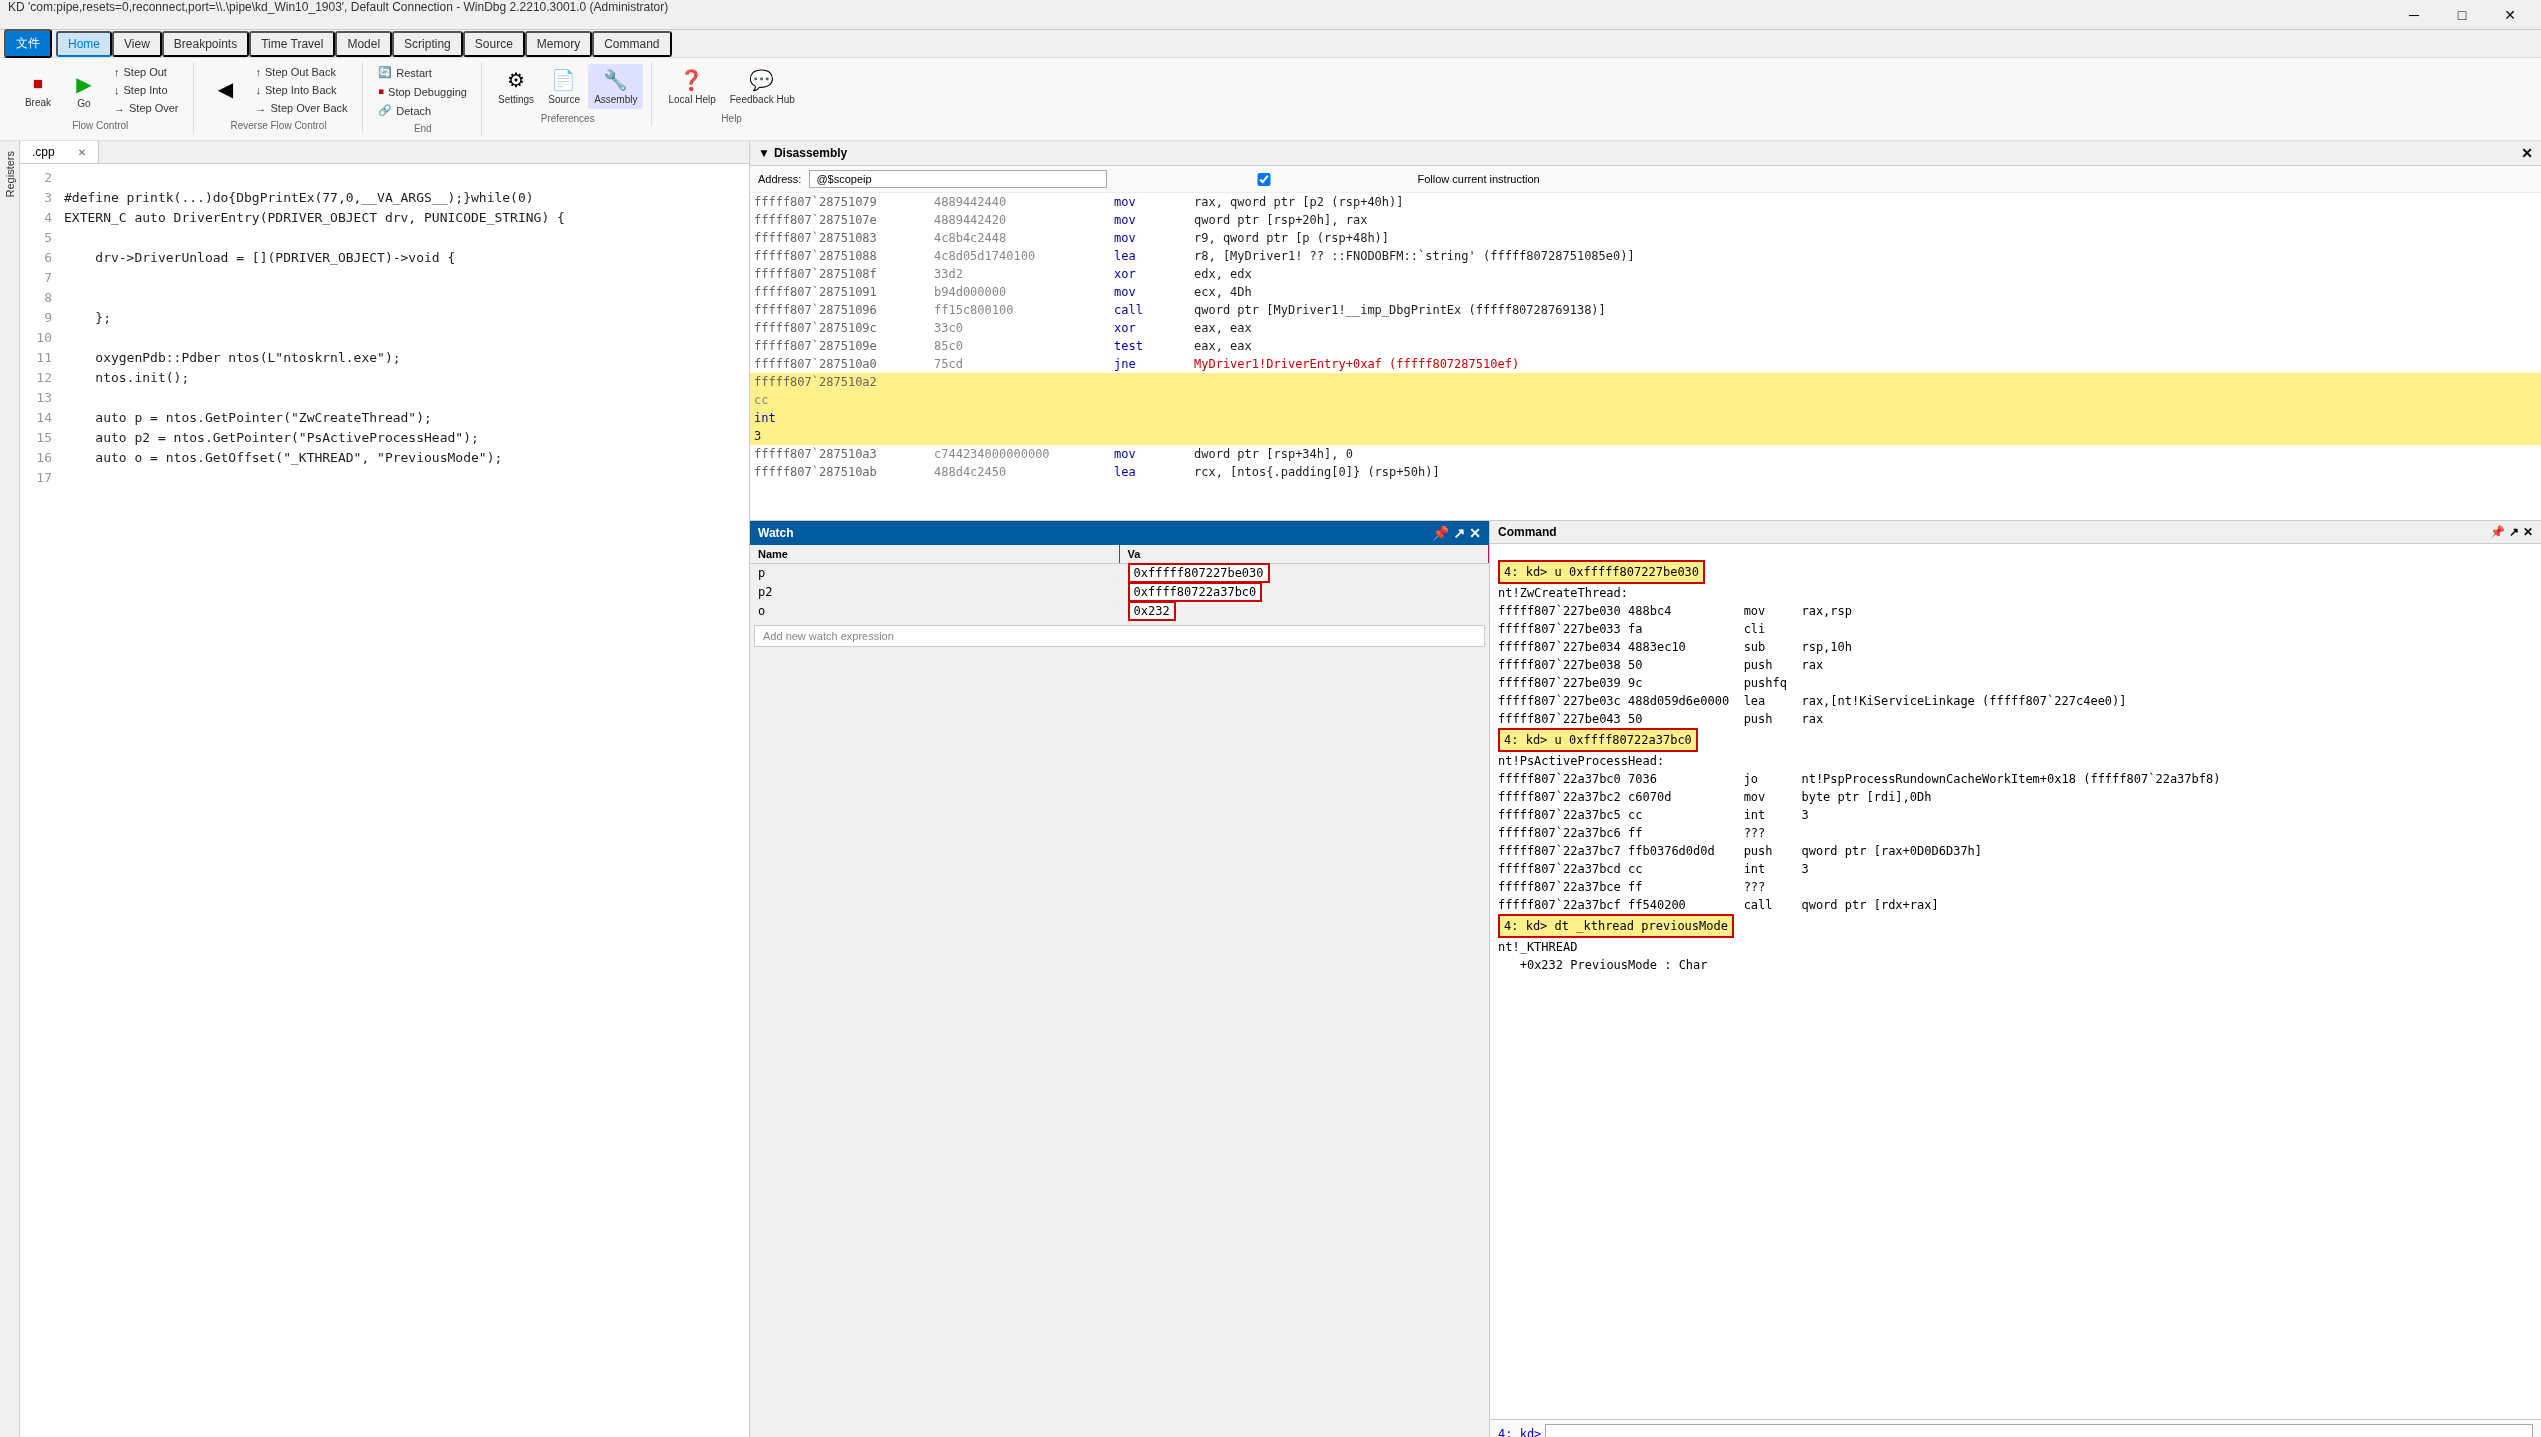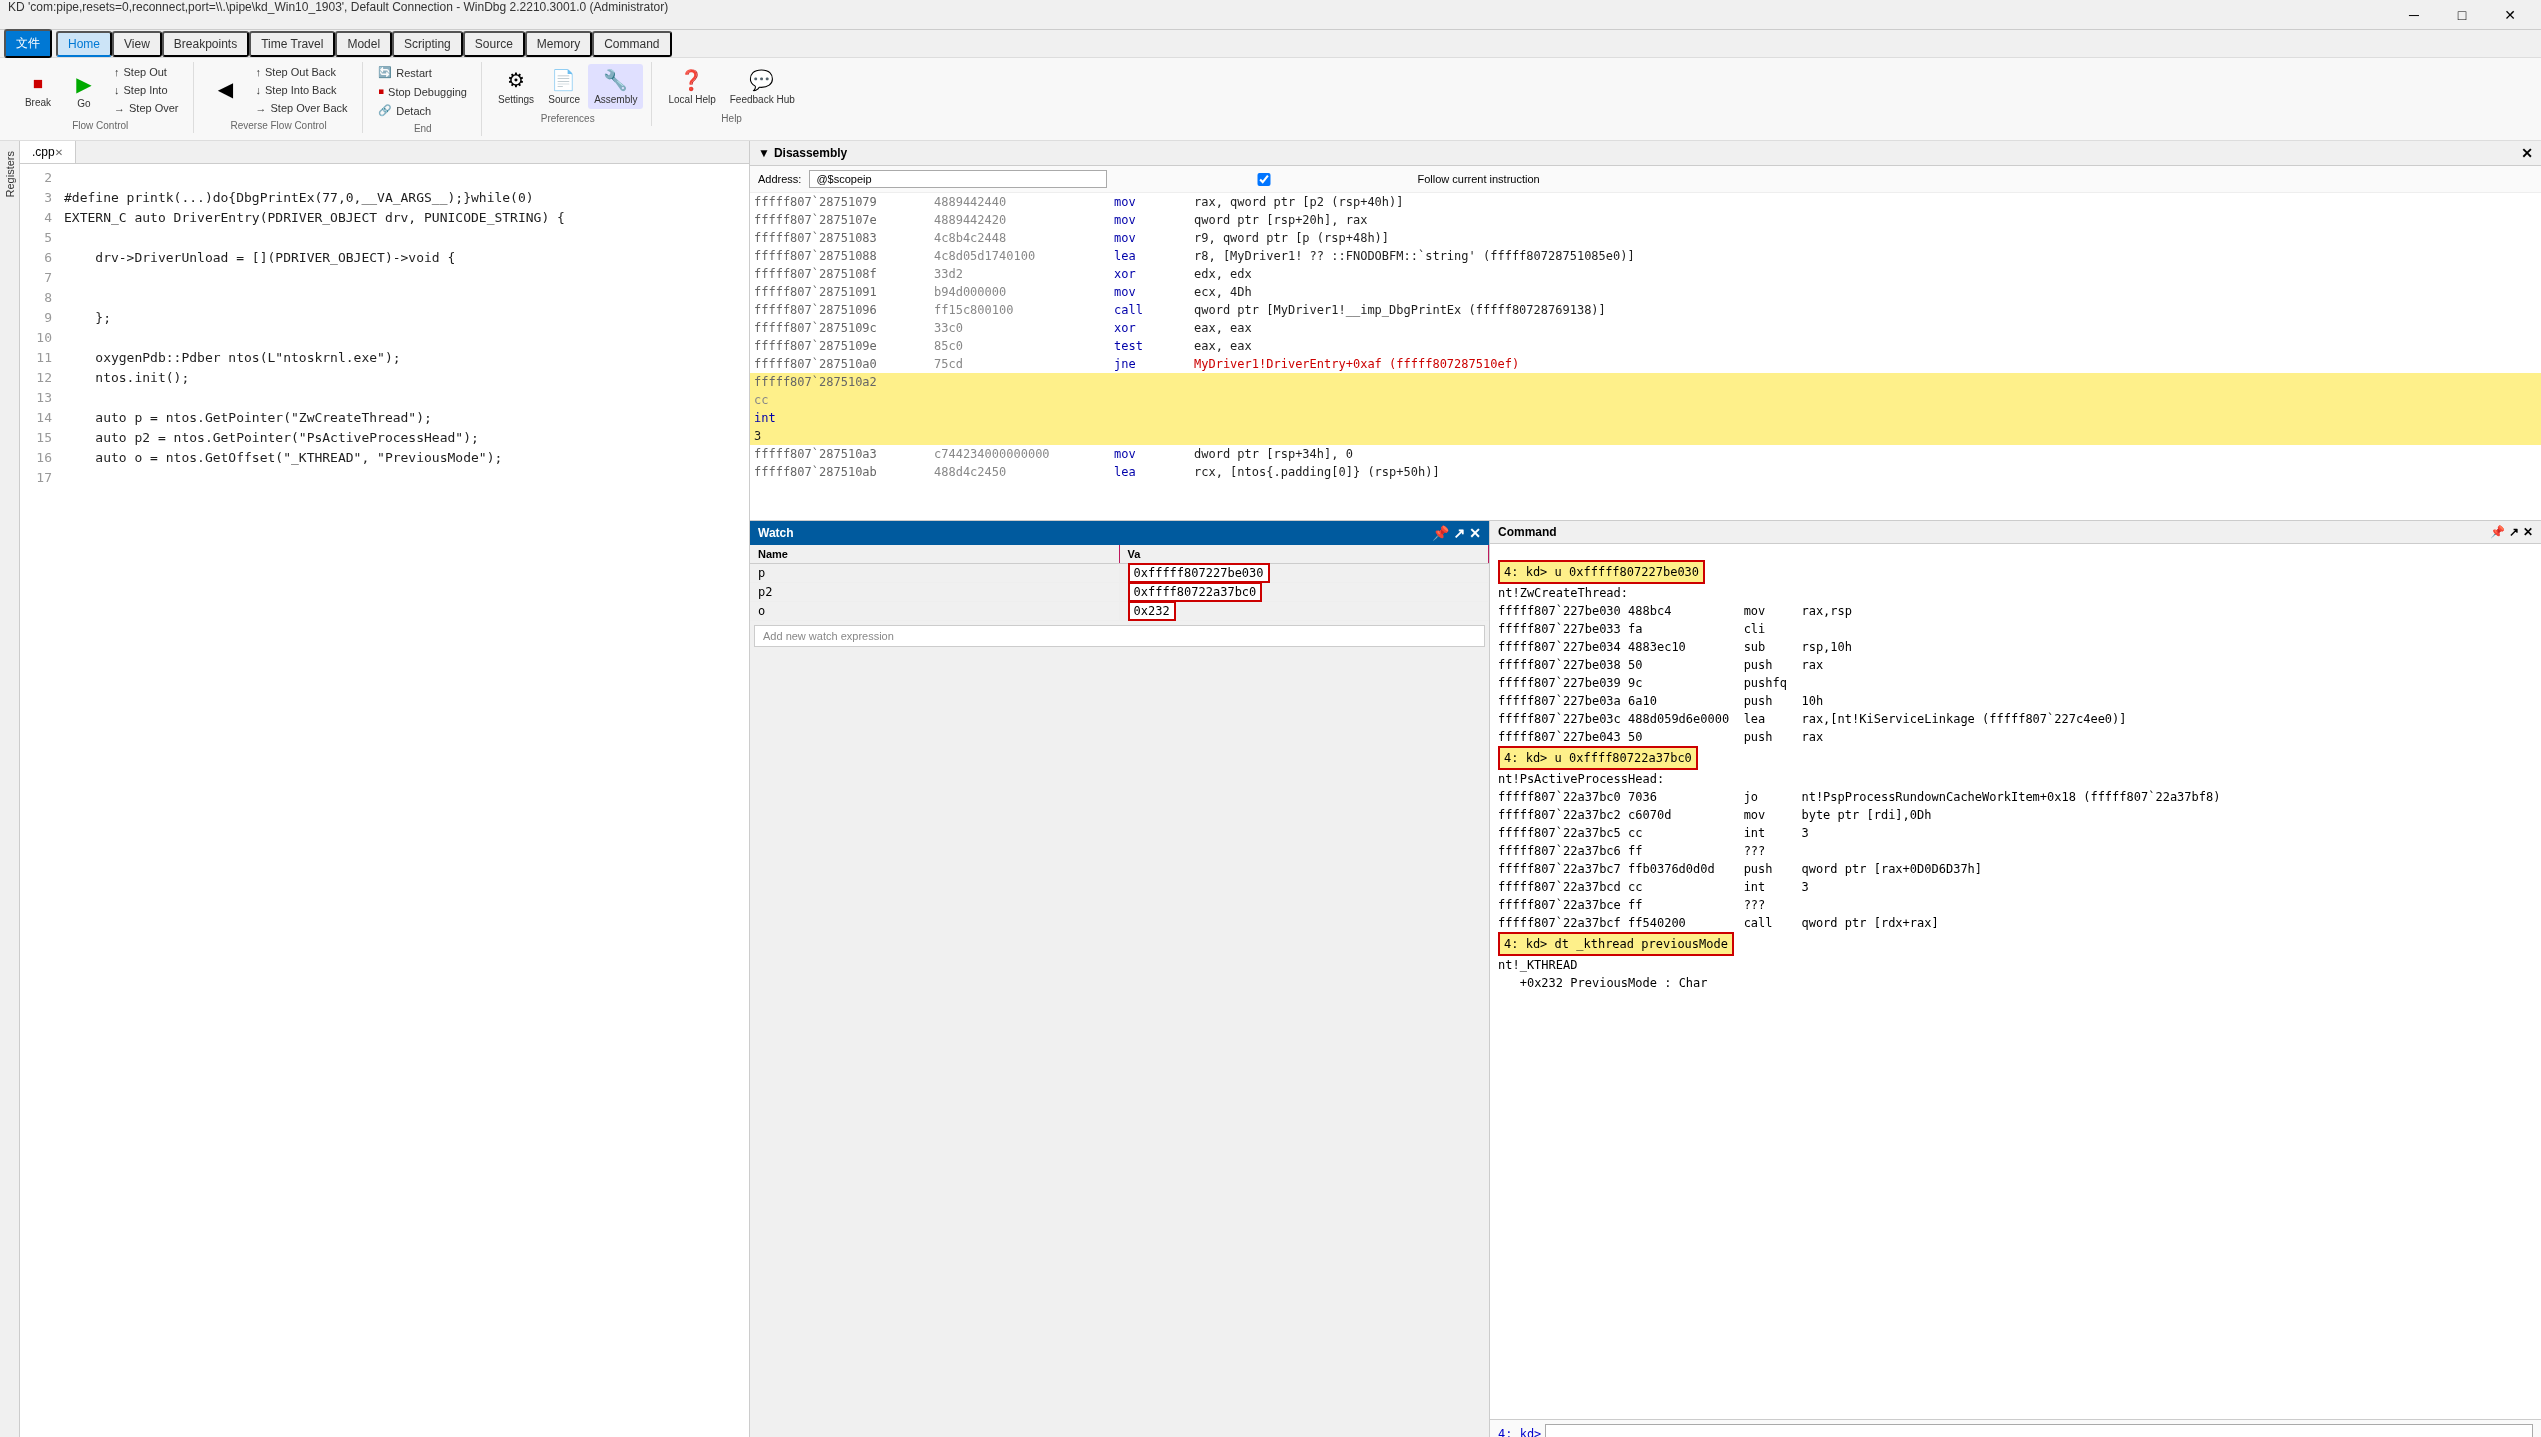--- a/index.html
+++ b/index.html
@@ -131,21 +131,21 @@
       border-bottom: 1px solid #ccc;
     }
     .editor-tab {
       padding: 4px 12px;
       font-size: 12px;
       background: white;
       border-right: 1px solid #ccc;
       cursor: pointer;
       display: flex;
       align-items: center;
-      gap: 0;
+      gap: 23px;
     }
     .editor-tab .close-btn { cursor: pointer; color: #666; font-size: 10px; }
     .code-content {
       flex: 1;
       background: white;
       overflow: auto;
       font-family: 'Consolas', monospace;
       font-size: 13px;
       padding: 4px 0;
     }
@@ -686,21 +686,20 @@
           </div>
         </div>
         <div class="command-content" id="command-content">
         <div class="cmd-line"><span class="cmd-highlighted">4: kd&gt; u 0xfffff807227be030</span></div>
             <div class="cmd-line">nt!ZwCreateThread:</div>
             <div class="cmd-line">fffff807`227be030 488bc4          mov     rax,rsp</div>
             <div class="cmd-line">fffff807`227be033 fa              cli</div>
             <div class="cmd-line">fffff807`227be034 4883ec10        sub     rsp,10h</div>
             <div class="cmd-line">fffff807`227be038 50              push    rax</div>
             <div class="cmd-line">fffff807`227be039 9c              pushfq</div>
-            <div class="cmd-line">fffff807`227be03a 6a10            push    10h</div>
             <div class="cmd-line">fffff807`227be03c 488d059d6e0000  lea     rax,[nt!KiServiceLinkage (fffff807`227c4ee0)]</div>
             <div class="cmd-line">fffff807`227be043 50              push    rax</div>
             <div class="cmd-line"><span class="cmd-highlighted">4: kd&gt; u 0xffff80722a37bc0</span></div>
             <div class="cmd-line">nt!PsActiveProcessHead:</div>
             <div class="cmd-line">fffff807`22a37bc0 7036            jo      nt!PspProcessRundownCacheWorkItem+0x18 (fffff807`22a37bf8)</div>
             <div class="cmd-line">fffff807`22a37bc2 c6070d          mov     byte ptr [rdi],0Dh</div>
             <div class="cmd-line">fffff807`22a37bc5 cc              int     3</div>
             <div class="cmd-line">fffff807`22a37bc6 ff              ???</div>
             <div class="cmd-line">fffff807`22a37bc7 ffb0376d0d0d    push    qword ptr [rax+0D0D6D37h]</div>
             <div class="cmd-line">fffff807`22a37bcd cc              int     3</div>

